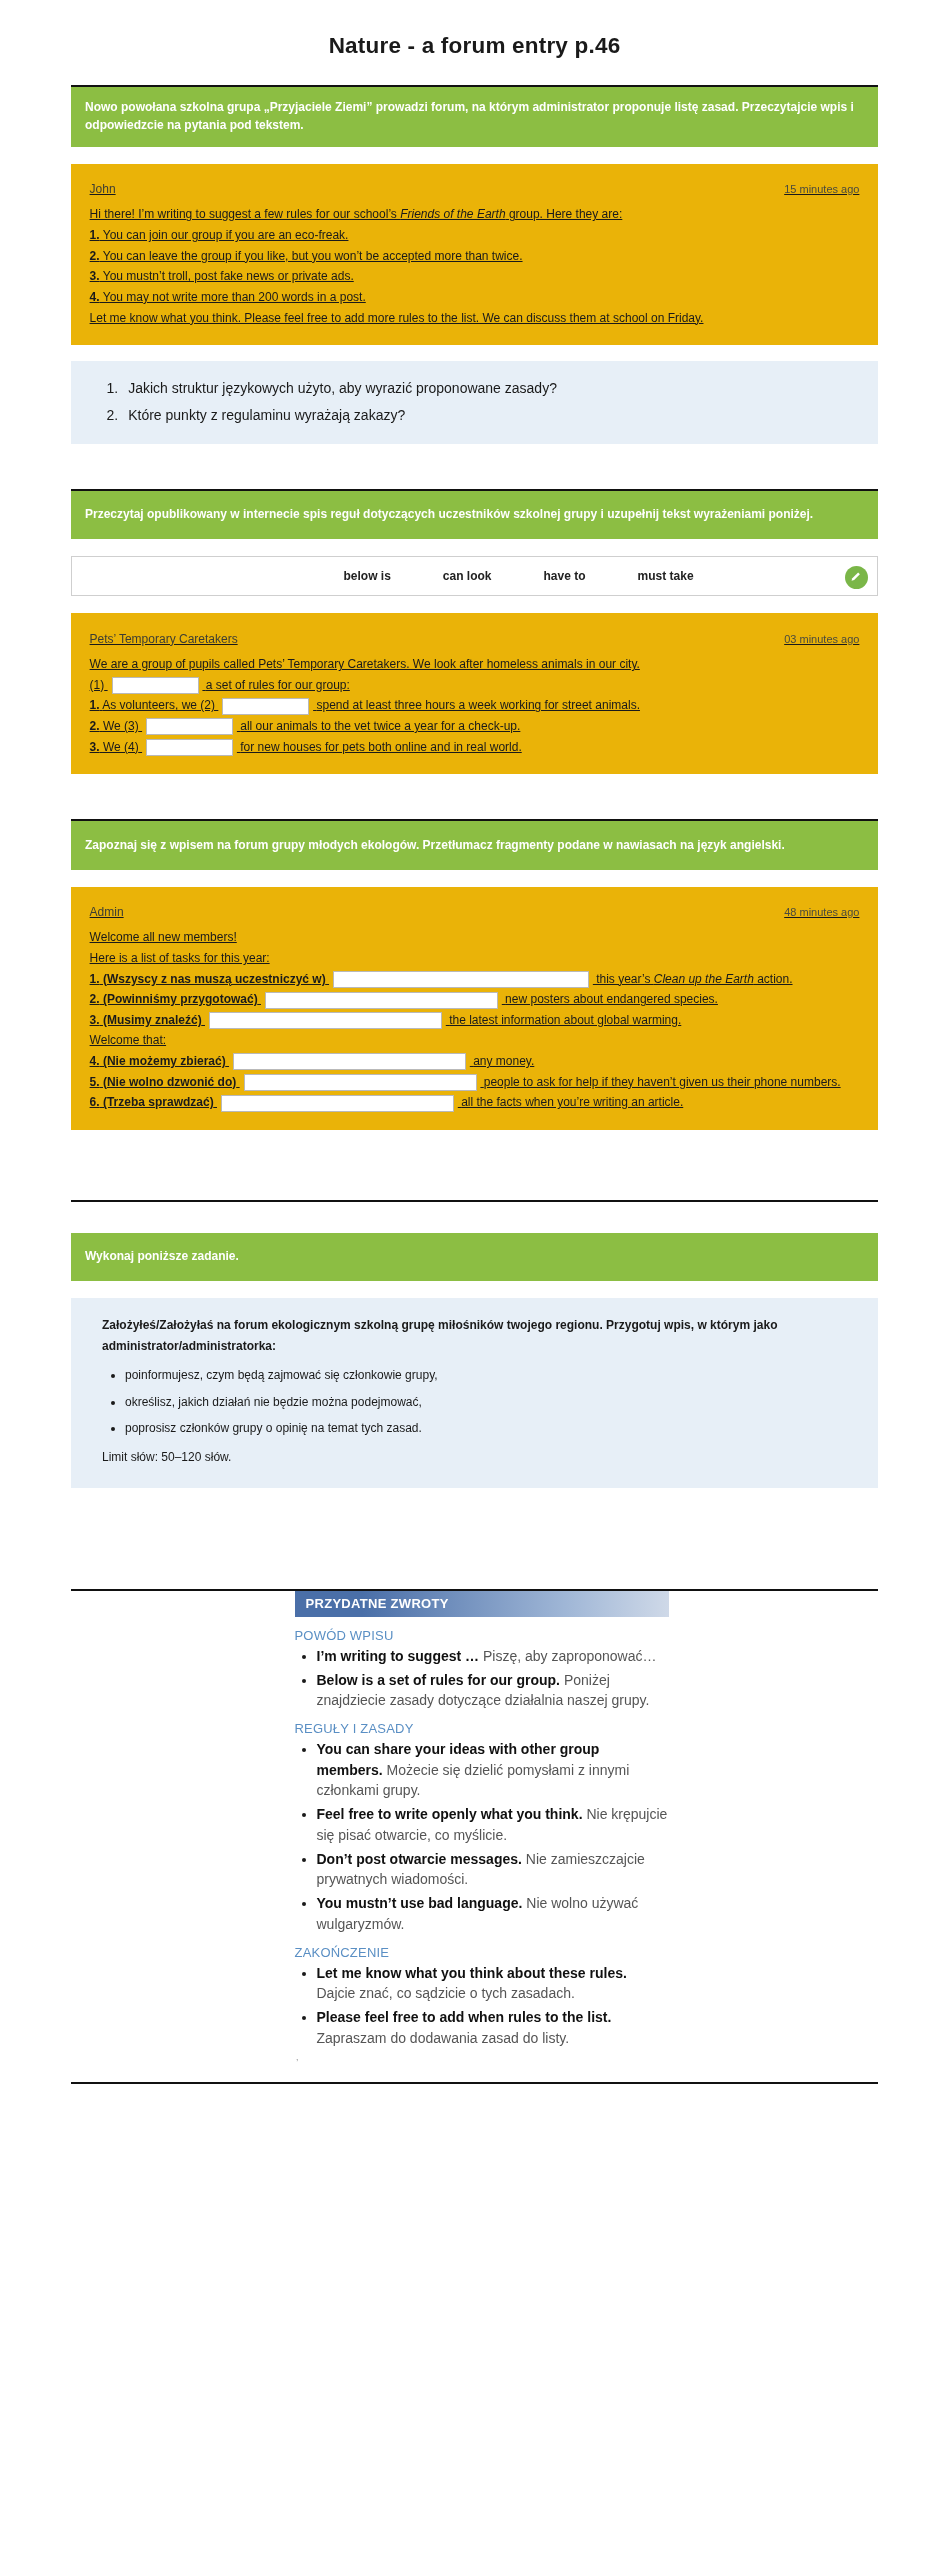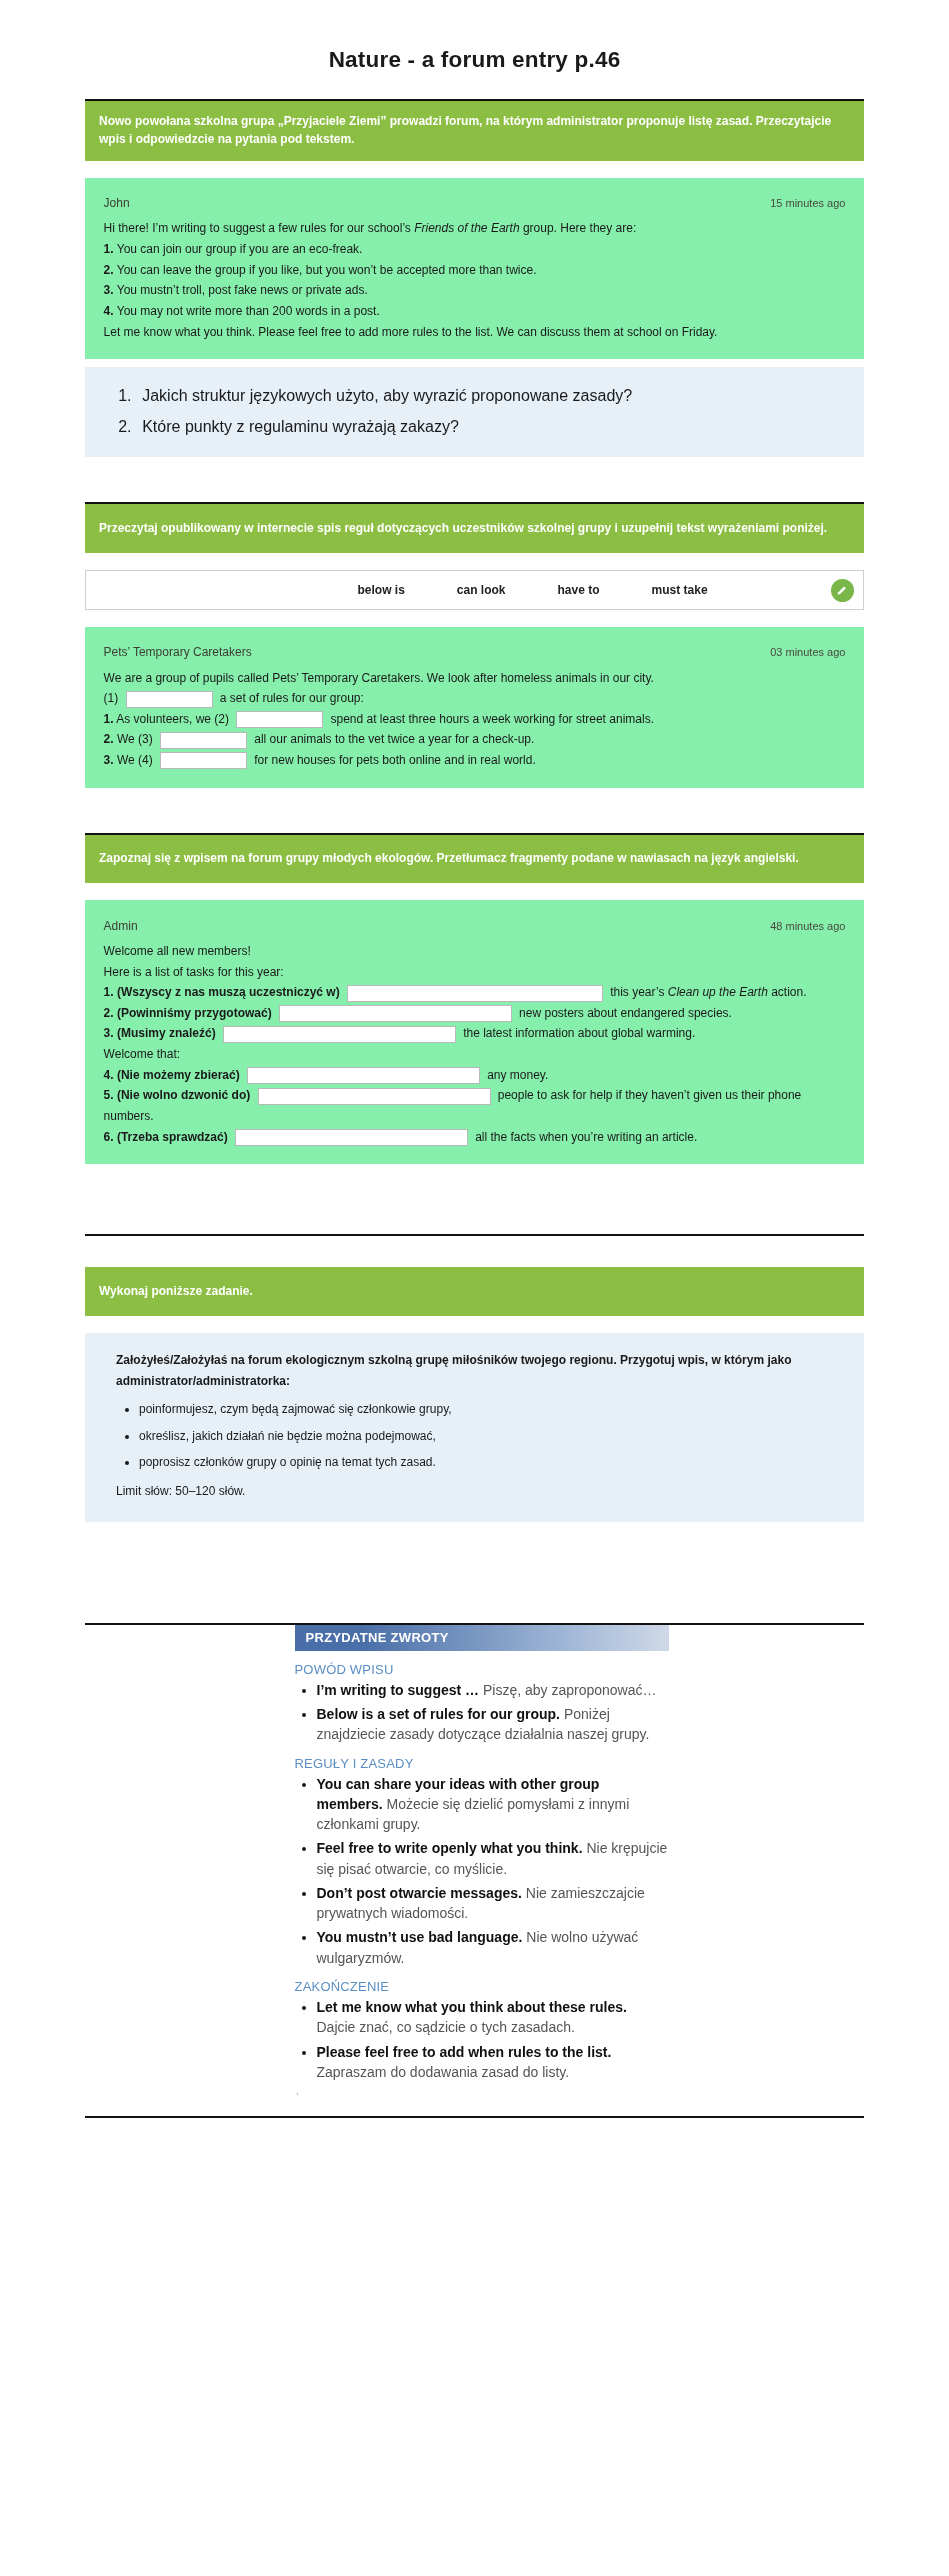--- a/index.html
+++ b/index.html
@@ -7,21 +7,21 @@
   body {
     width: 949px;
     background: #ffffff;
     font-family: "Liberation Sans", sans-serif;
     color: #1a1a1a;
   }
   .page {
     width: 949px;
     min-height: 2576px;
     position: relative;
-    padding: 14px;
+    padding: 0;
   }
   .title {
     text-align: center;
     font-size: 22.5px;
     font-weight: bold;
     padding: 33px 0 26px 0;
     letter-spacing: 0.2px;
   }
   .rule {
     border-top: 2.3px solid #111;
@@ -35,43 +35,44 @@
     background: #8cbe43;
     color: #ffffff;
     font-weight: bold;
     font-size: 12px;
     line-height: 1.45;
     padding: 12.4px 14px 12.4px 14px;
     position: relative;
   }
   .instr-bar.single { padding: 15.5px 14px; }
   .post {
-    background: #86efac;
+    background: #eab308;
     margin-top: 17px;
     padding: 15.5px 18.6px 17px 18.6px;
     font-size: 12px;
     line-height: 1.72;
+    text-decoration: underline;
   }
   .post-head {
     display: flex;
     justify-content: space-between;
     align-items: baseline;
     color: #3d3d33;
     margin-bottom: 4.7px;
   }
   .post-author { font-size: 12px; }
   .post-time { font-size: 11px; color: #4a4a3e; }
   .post p { margin: 0; }
   .post .num { font-weight: bold; }
   em { font-style: italic; }
   .qbox {
     background: #e7eff7;
-    margin-top: 8px;
+    margin-top: 16px;
     padding: 14px 18.6px 15.5px 31px;
-    font-size: 16px;
+    font-size: 14px;
     line-height: 1.9;
   }
   .qbox ol { margin: 0; padding-left: 20px; }
   .qbox li { padding-left: 6.2px; }
   .spacer-sm { height: 31px; }
   .spacer-md { height: 45px; }
   .spacer-lg { height: 70px; }
   .wordbank {
     margin-top: 17px;
     border: 0.8px solid #cfcfcf;

